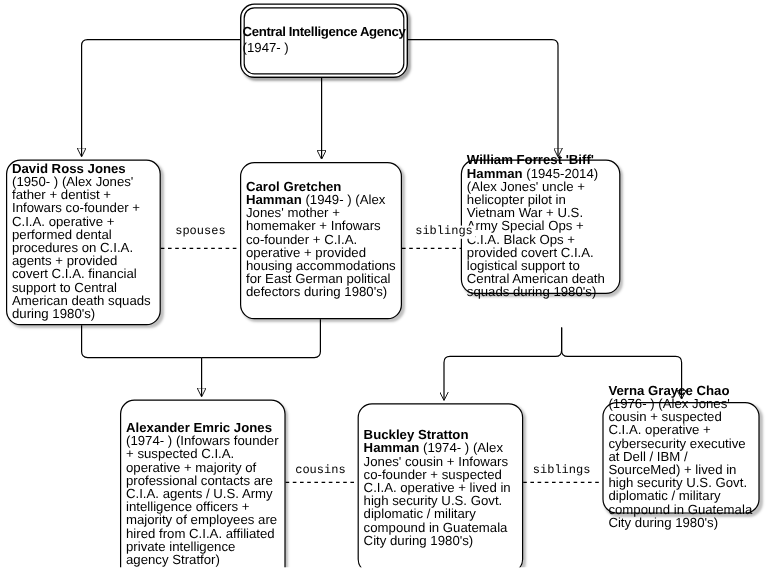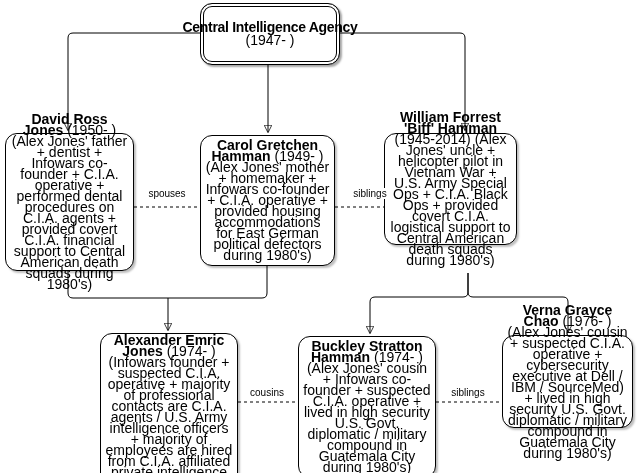--- a/index.html
+++ b/index.html
@@ -8,33 +8,33 @@
     font-family:"Liberation Sans","DejaVu Sans",sans-serif;color:#000;
   }
   .wires{position:absolute;left:0;top:0;width:640px;height:473px;}
   .wires path{stroke:#000;stroke-width:1;fill:none;}
   .wires path.dashed{stroke-dasharray:3,3;}
   .node{
     position:absolute;box-sizing:border-box;background:#ffffff;
     border:1px solid #000;border-radius:12px;
     box-shadow:2px 2px 2px rgba(0,0,0,0.25);
     display:flex;align-items:center;justify-content:center;
-    text-align:center;padding:2px 4px;
-    font-size:14px;line-height:11px;
+    text-align:left;padding:2px 4px;
+    font-size:11px;line-height:11px;
   }
   .node .nm{font-weight:bold;}
   .node-root{
     box-shadow:inset 0 0 0 2px #fff, inset 0 0 0 3px #000, 2px 2px 2px rgba(0,0,0,0.35);
     padding:4px 2px;
   }
   .node-root .nm{display:block;white-space:nowrap;letter-spacing:-0.3px;}
   .node-root .ds{display:block;margin-top:2px;}
   .edge-label{
     position:absolute;font-size:10px;line-height:11px;background:#ffffff;
-    padding:0 2px;text-align:center;transform:translate(-50%,0);
+    padding:0 2px;text-align:center;transform:translate(-50%,0);font-family:Liberation Mono, monospace;
   }
 </style>
 </head>
 <body>
 
 <div class="canvas">
 
   <svg class="wires" viewBox="0 0 640 473">
     <defs>
       <marker id="arrow" viewBox="0 0 10 10" refX="9" refY="5" markerWidth="7.5" markerHeight="7.5" orient="auto">

